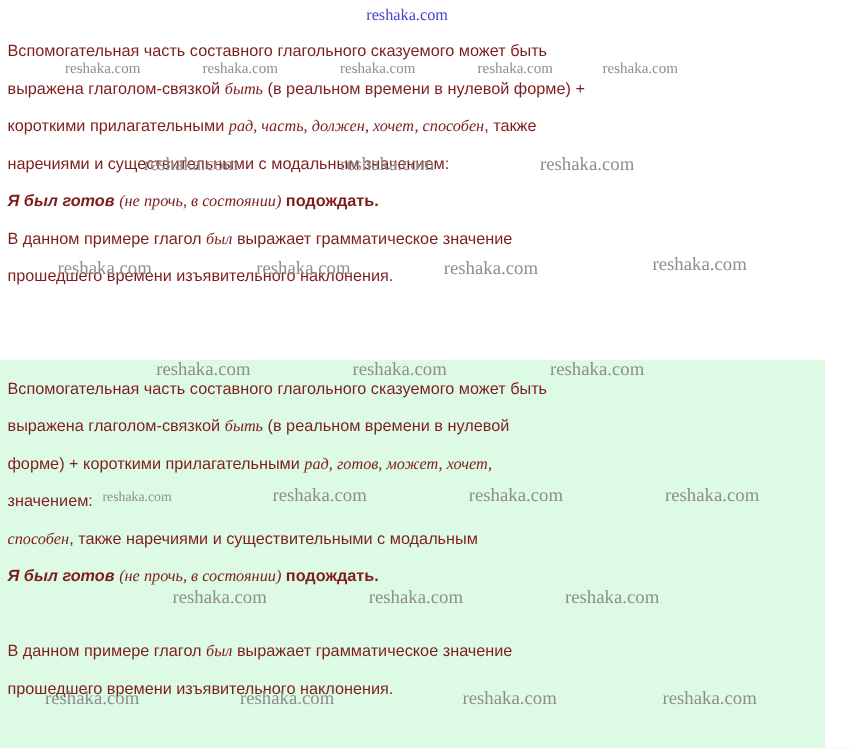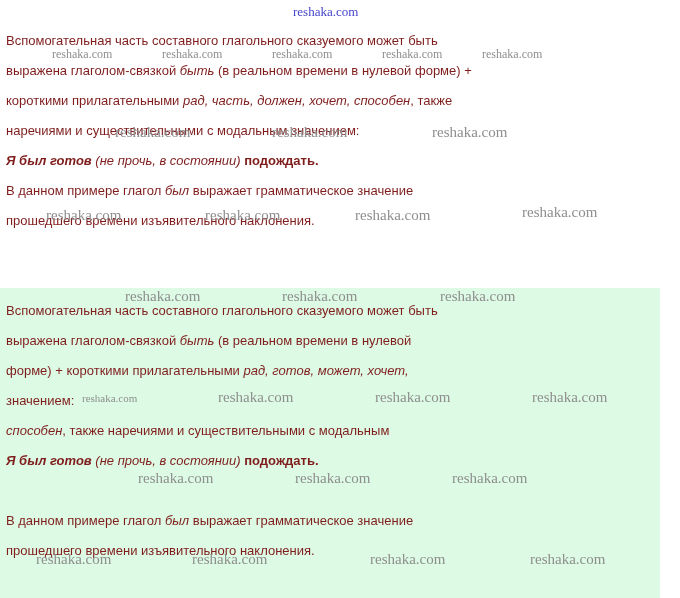--- a/index.html
+++ b/index.html
@@ -62,21 +62,21 @@
   }
   .green {
     position: absolute;
     left: 0;
     top: 288px;
     width: 660px;
     height: 310px;
     background: #ddfbe4;
     z-index: 0;
   }
-  i { font-style: italic; }
+  i { font-style: italic; font-family: Liberation Serif, serif; }
   b { font-weight: bold; }
   .bi { font-style: italic; font-weight: bold; }
 </style>
 </head>
 <body>
 
 <div class="page">
 
   <div class="green"></div>
 

